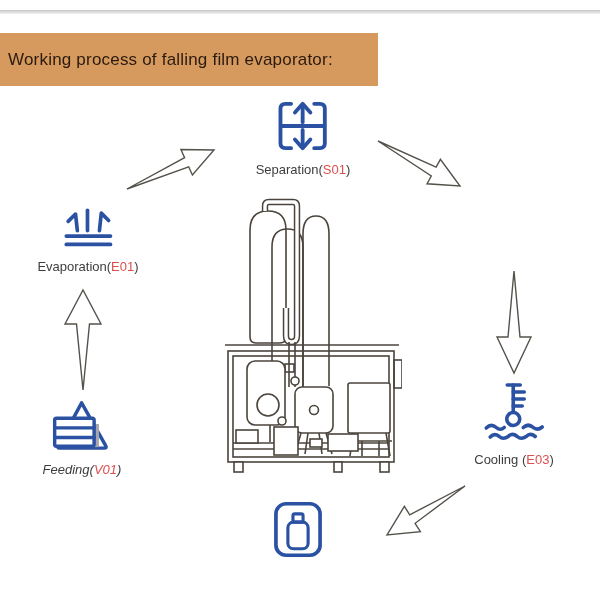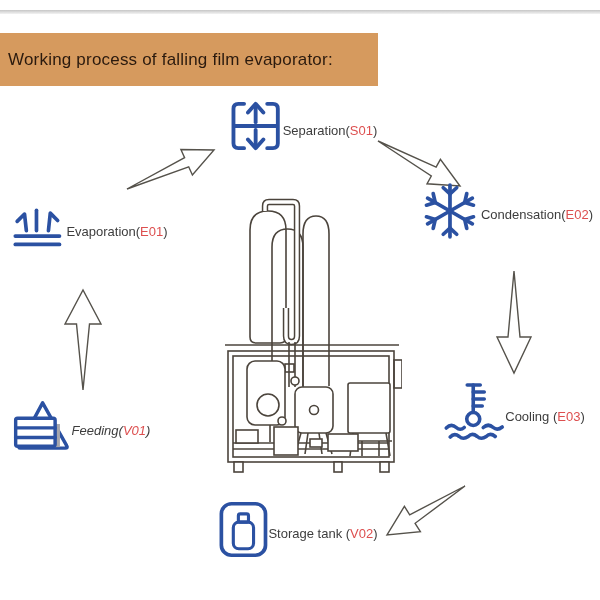--- a/index.html
+++ b/index.html
@@ -11,21 +11,21 @@
     position:absolute; top:10px; left:0; width:600px; height:4px;
     background:linear-gradient(to bottom, #c6c6c6, #f3f3f3);
   }
   .title-bar {
     position:absolute; left:0; top:33px; width:378px; height:53px;
     background:var(--accent-bar); display:flex; align-items:center;
   }
   .title-bar .title-text {
     font-size:17px; color:var(--title-text); padding-left:8px; letter-spacing:.2px;
   }
-  .node { position:absolute; display:flex; flex-direction:row; align-items:center; transform:translateX(-50%); }
+  .node { position:absolute; display:flex; flex-direction:column; align-items:center; transform:translateX(-50%); }
   .node .label { font-size:13px; color:var(--label-text); white-space:nowrap; }
   .node .label .code { color:var(--code-red); }
   .ic { stroke:var(--icon-blue); fill:none; stroke-linecap:round; stroke-linejoin:round; }
   .ic-fill-white { fill:#ffffff; }
   .shadow { fill:var(--shadow-gray); stroke:none; }
   .machine { position:absolute; }
   .m  { stroke:var(--machine-line); fill:none; stroke-width:1.6; }
   .mw { stroke:var(--machine-line); fill:#ffffff; stroke-width:1.6; }
   .pipe      { stroke:var(--machine-line); fill:none; stroke-width:6.4; }
   .pipe-core { stroke:#ffffff; fill:none; stroke-width:3.4; }
@@ -95,42 +95,20 @@
           <line x1="28" y1="24" x2="28" y2="8"></line>
           <path d="M20,14 L28,5 L36,14"></path>
           <line x1="28" y1="32" x2="28" y2="48"></line>
           <path d="M20,42 L28,51 L36,42"></path>
         </g>
       </svg>
     </span>
     <div class="label" style="margin-top:5px;"><span>Separation(</span><span class="code">S01</span><span>)</span></div>
   </div>
 
-  <div class="node" style="left:506px; top:180px;">
-    <span>
-      <svg width="62" height="62" viewBox="0 0 60 60">
-        <g class="ic" stroke-width="3.6">
-          <defs>
-            <g id="sfarm">
-              <line x1="30" y1="30" x2="30" y2="5"></line>
-              <line x1="30" y1="13.5" x2="23.5" y2="7.5"></line>
-              <line x1="30" y1="13.5" x2="36.5" y2="7.5"></line>
-            </g>
-          </defs>
-          <use href="#sfarm"></use>
-          <use href="#sfarm" transform="rotate(60 30 30)"></use>
-          <use href="#sfarm" transform="rotate(120 30 30)"></use>
-          <use href="#sfarm" transform="rotate(180 30 30)"></use>
-          <use href="#sfarm" transform="rotate(240 30 30)"></use>
-          <use href="#sfarm" transform="rotate(300 30 30)"></use>
-        </g>
-      </svg>
-    </span>
-    <div class="label" style="margin-top:3px;"><span>Condensation(</span><span class="code">E02</span><span>)</span></div>
-  </div>
 
   <div class="node" style="left:514px; top:381px;justify-content:center;">
     <span>
       <svg width="62" height="60" viewBox="0 0 62 60">
         <g class="ic" stroke-width="3.6">
           <line x1="30" y1="4" x2="30" y2="31"></line>
           <line x1="24" y1="4" x2="37" y2="4"></line>
           <line x1="30" y1="11" x2="41" y2="11"></line>
           <line x1="30" y1="18" x2="41" y2="18"></line>
           <line x1="30" y1="25" x2="39" y2="25"></line>
@@ -147,21 +125,20 @@
   <div class="node" style="left:298px; top:501px;">
     <span>
       <svg width="50" height="57" viewBox="0 0 54 62">
         <g class="ic" stroke-width="4">
           <rect x="3" y="3" width="48" height="56" rx="11"></rect>
           <rect x="16" y="23" width="22" height="29" rx="6" stroke-width="3.4"></rect>
           <rect x="21.5" y="14" width="11" height="9" rx="2" stroke-width="3.4"></rect>
         </g>
       </svg>
     </span>
-    <div class="label" style="margin-top:3px;"><span>Storage tank (</span><span class="code">V02</span><span>)</span></div>
   </div>
 
   <div class="node" style="left:82px; top:399px;">
     <span>
       <svg width="58" height="52" viewBox="0 0 60 54">
         <path class="ic" stroke-width="3.6" d="M30,4 L55,48.5 Q56.5,51 53.5,51 H7 Q4.5,51 6,48.5 Z"></path>
         <rect class="shadow" x="9" y="26" width="39" height="24"></rect>
         <g class="ic" stroke-width="3.6">
           <rect class="ic-fill-white" x="2" y="20" width="41" height="29" rx="2"></rect>
           <line x1="2" y1="30" x2="43" y2="30"></line>

